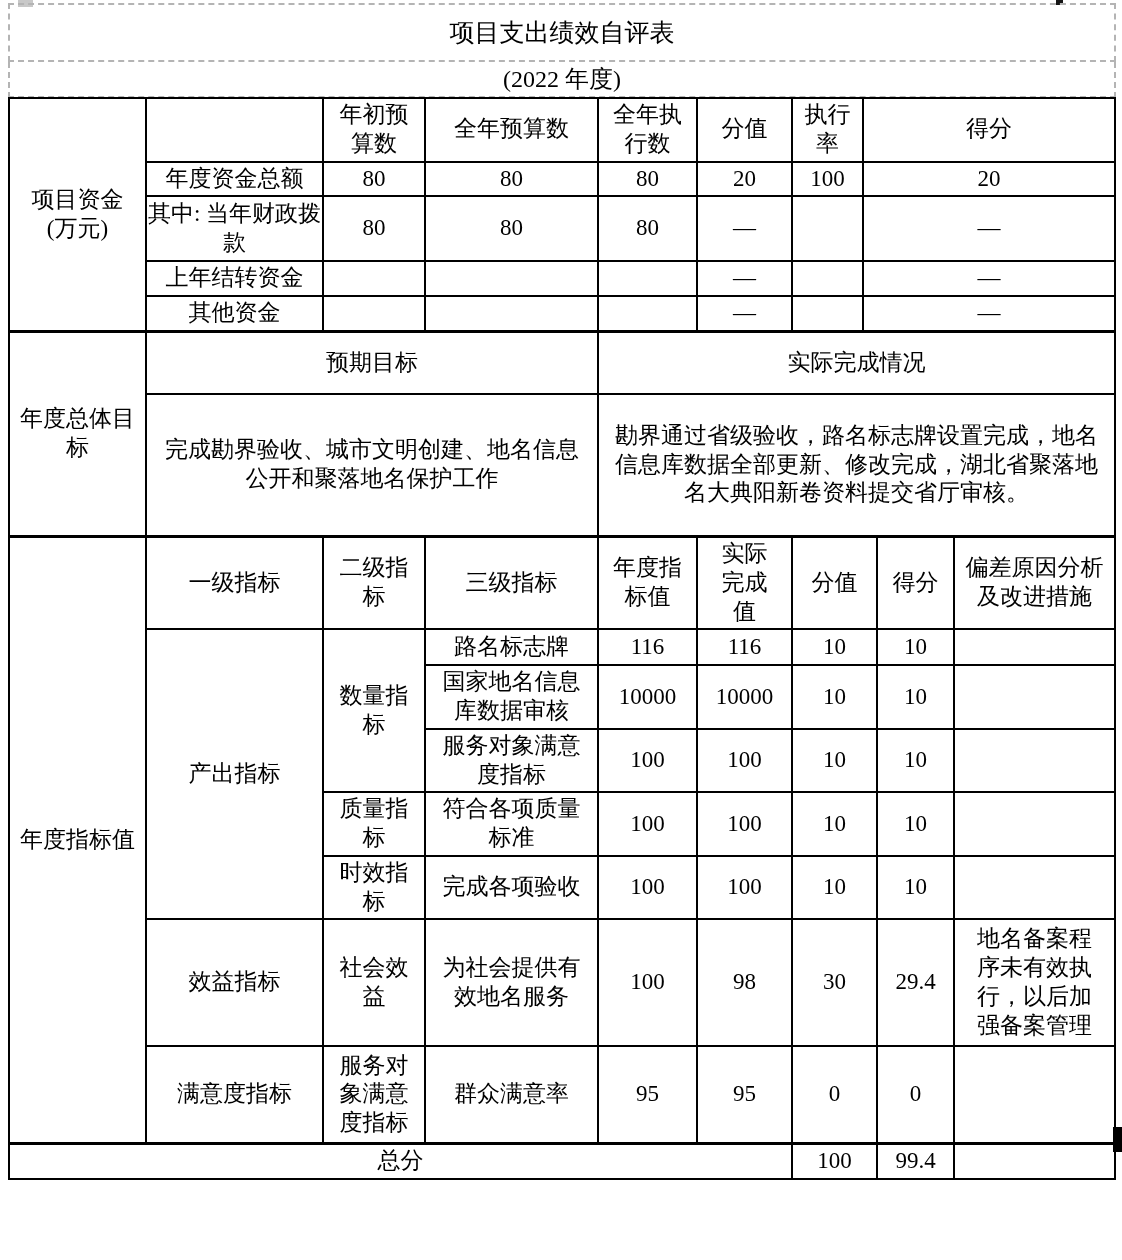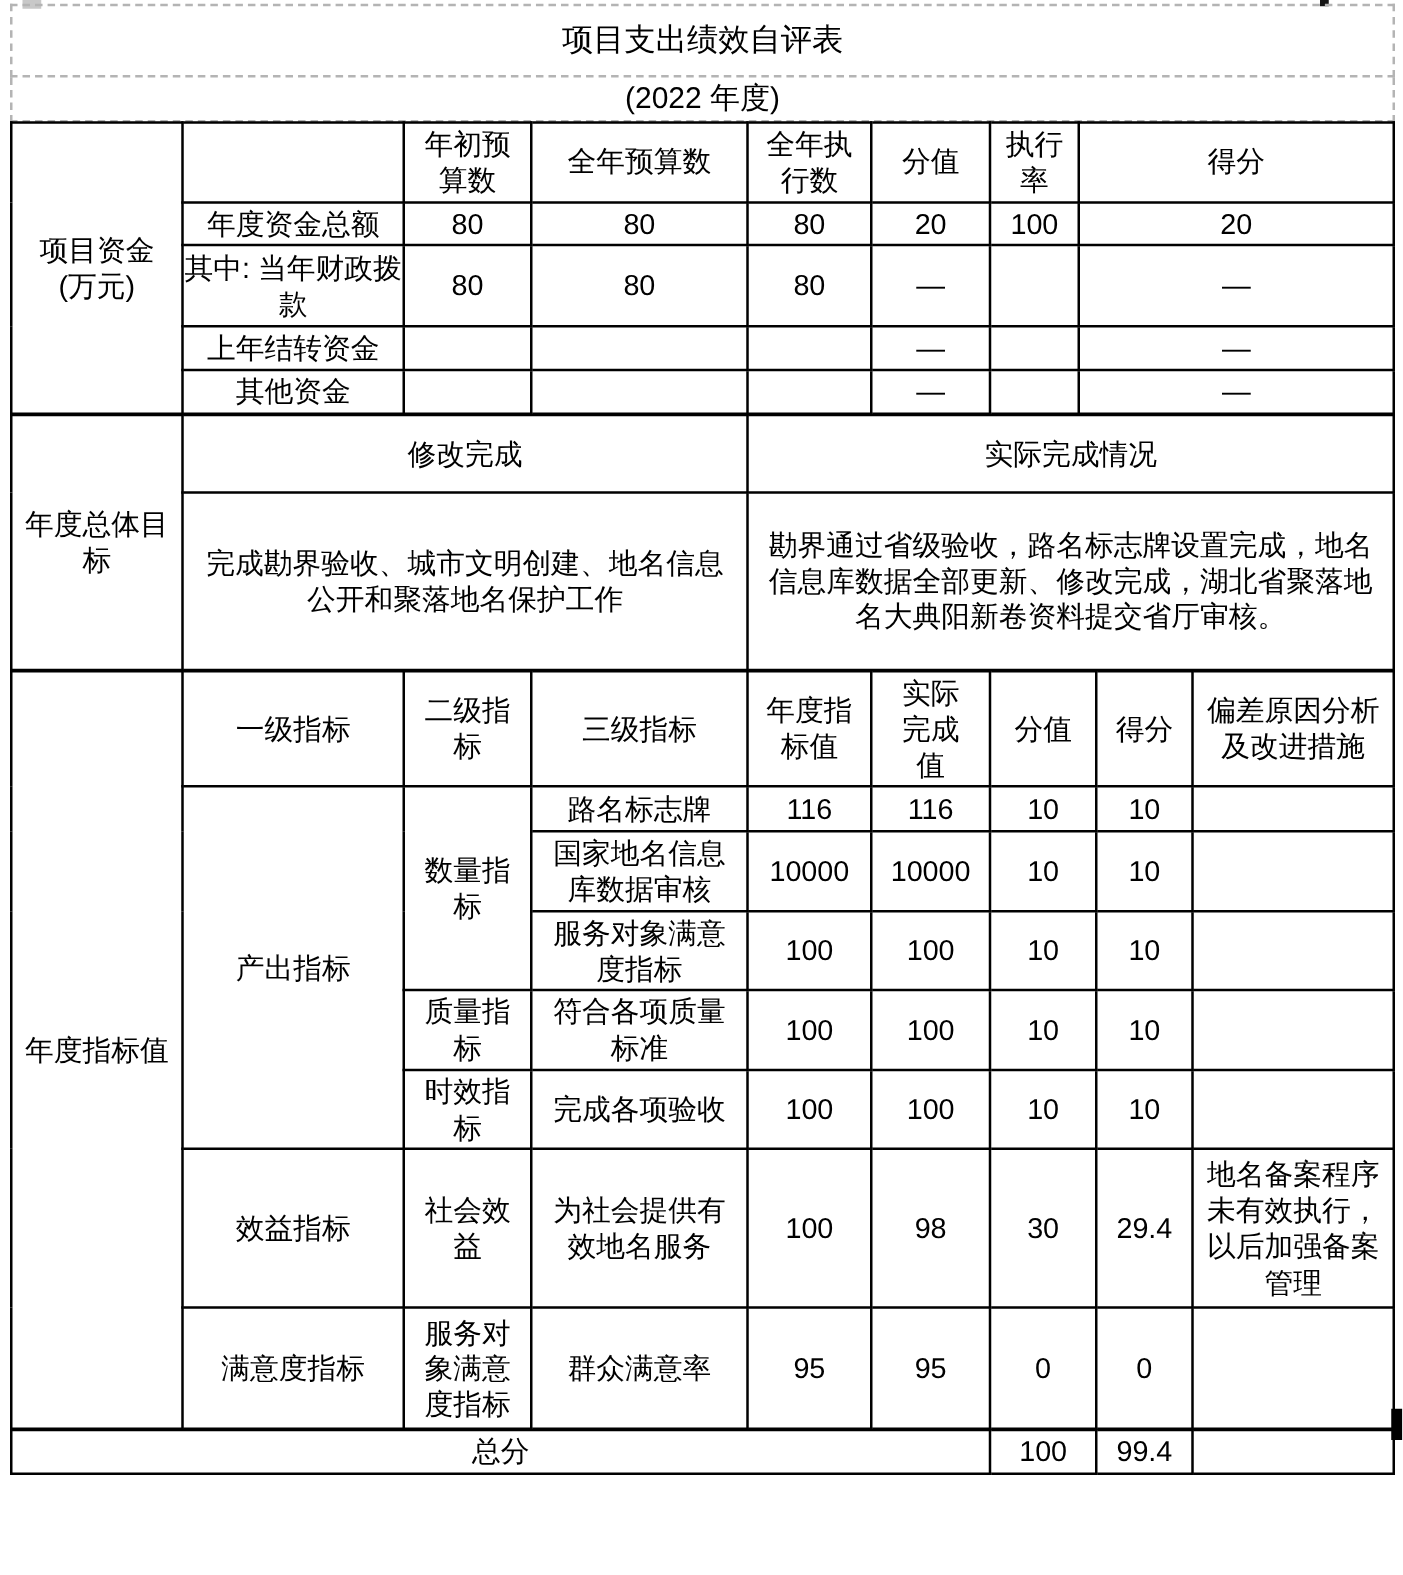--- a/index.html
+++ b/index.html
@@ -1,38 +1,38 @@
 <!DOCTYPE html>
 <html lang="zh"><head>
 <meta charset="utf-8">
 <style>
   html,body { margin:0; padding:0; background:#ffffff; }
   .page {
     position:relative; width:1122px; height:1260px; background:#ffffff;
-    font-family:Liberation Sans, sans-serif; color:#000;
+    font-family:Liberation Serif, serif; color:#000;
     overflow:hidden;
   }
   .wrap { position:absolute; left:8px; top:3px; width:1108px; }
   table.t {
     border-collapse:collapse; table-layout:fixed; width:1106px;
     font-size:23px; line-height:1.25;
   }
   table.t + table.t { margin-top:-1px; }
   table.t td {
     border:2px solid #000; padding:2px 8px; text-align:center;
     vertical-align:middle; overflow:hidden; word-break:break-all;
   }
   table.dash td { border:2px dashed #b4b4b4; }
   td.l { text-align:left; }
   td.r { text-align:right; padding-right:10px; }
   .title-cell { font-size:25px; }
   .sub-cell  { font-size:24px; }
   .narrow { display:inline-block; max-width:50px; }
   .p4 { padding:2px 0 !important; }
-  .dev { text-align:left; padding:2px 8px !important; }
+  .dev { text-align:left; padding:2px 20px !important; }
   .artifact { position:absolute; }
   .handle { left:18px; top:0; width:15px; height:7px; background:#c8c8c8; }
   .tick   { left:1056px; top:0; width:7px; height:5px; background:#151515; }
   .sidemark { left:1113px; top:1127px; width:9px; height:25px; background:#000; }
 </style>
 </head>
 <body>
 
 <div class="page">
 
@@ -120,21 +120,21 @@
 
     <table class="t">
       <colgroup>
         <col style="width:137px">
           <col style="width:452px">
           <col style="width:517px">
       </colgroup>
       <tbody>
           <tr style="height:62px">
         <td rowspan="2">年度总体目标</td>
-        <td>修改完成</td>
+        <td>预期目标</td>
         <td>实际完成情况</td>
       </tr>
       <tr style="height:142px">
         <td>完成勘界验收、城市文明创建、地名信息公开和聚落地名保护工作</td>
         <td>勘界通过省级验收，路名标志牌设置完成，地名信息库数据全部更新、修改完成，湖北省聚落地名大典阳新卷资料提交省厅审核。</td>
       </tr>
     </tbody>
       </table>
 
     <table class="t">

